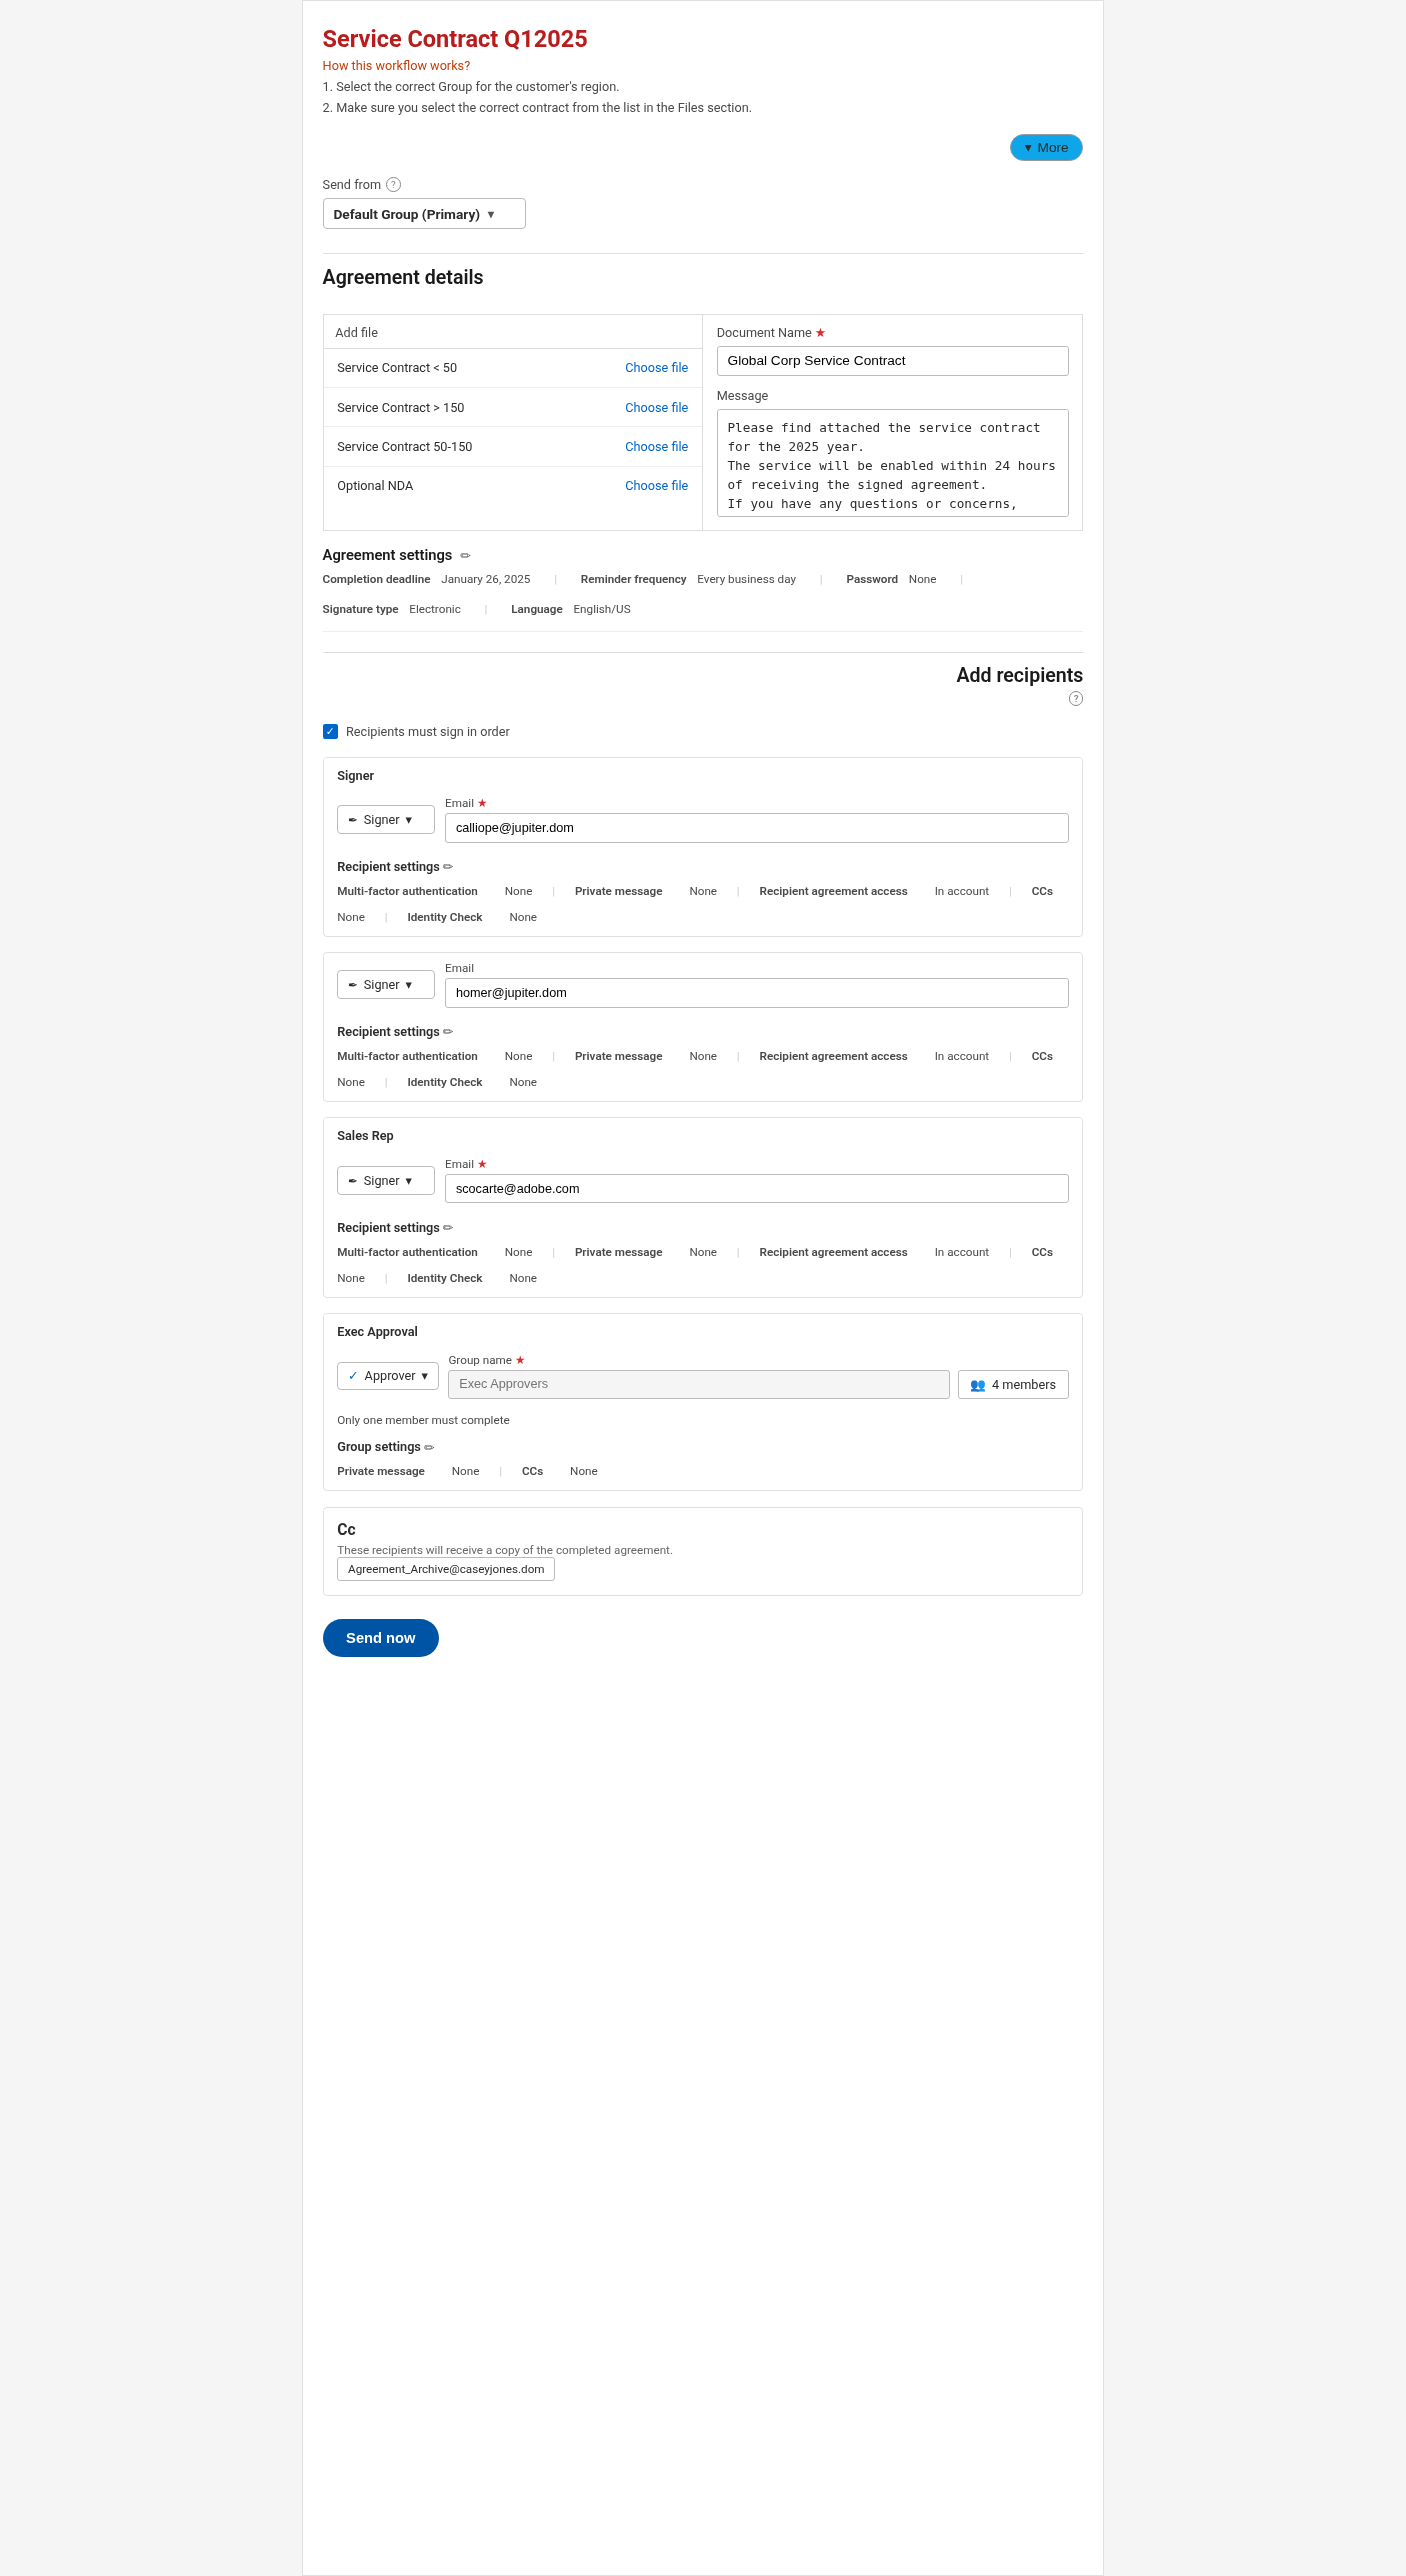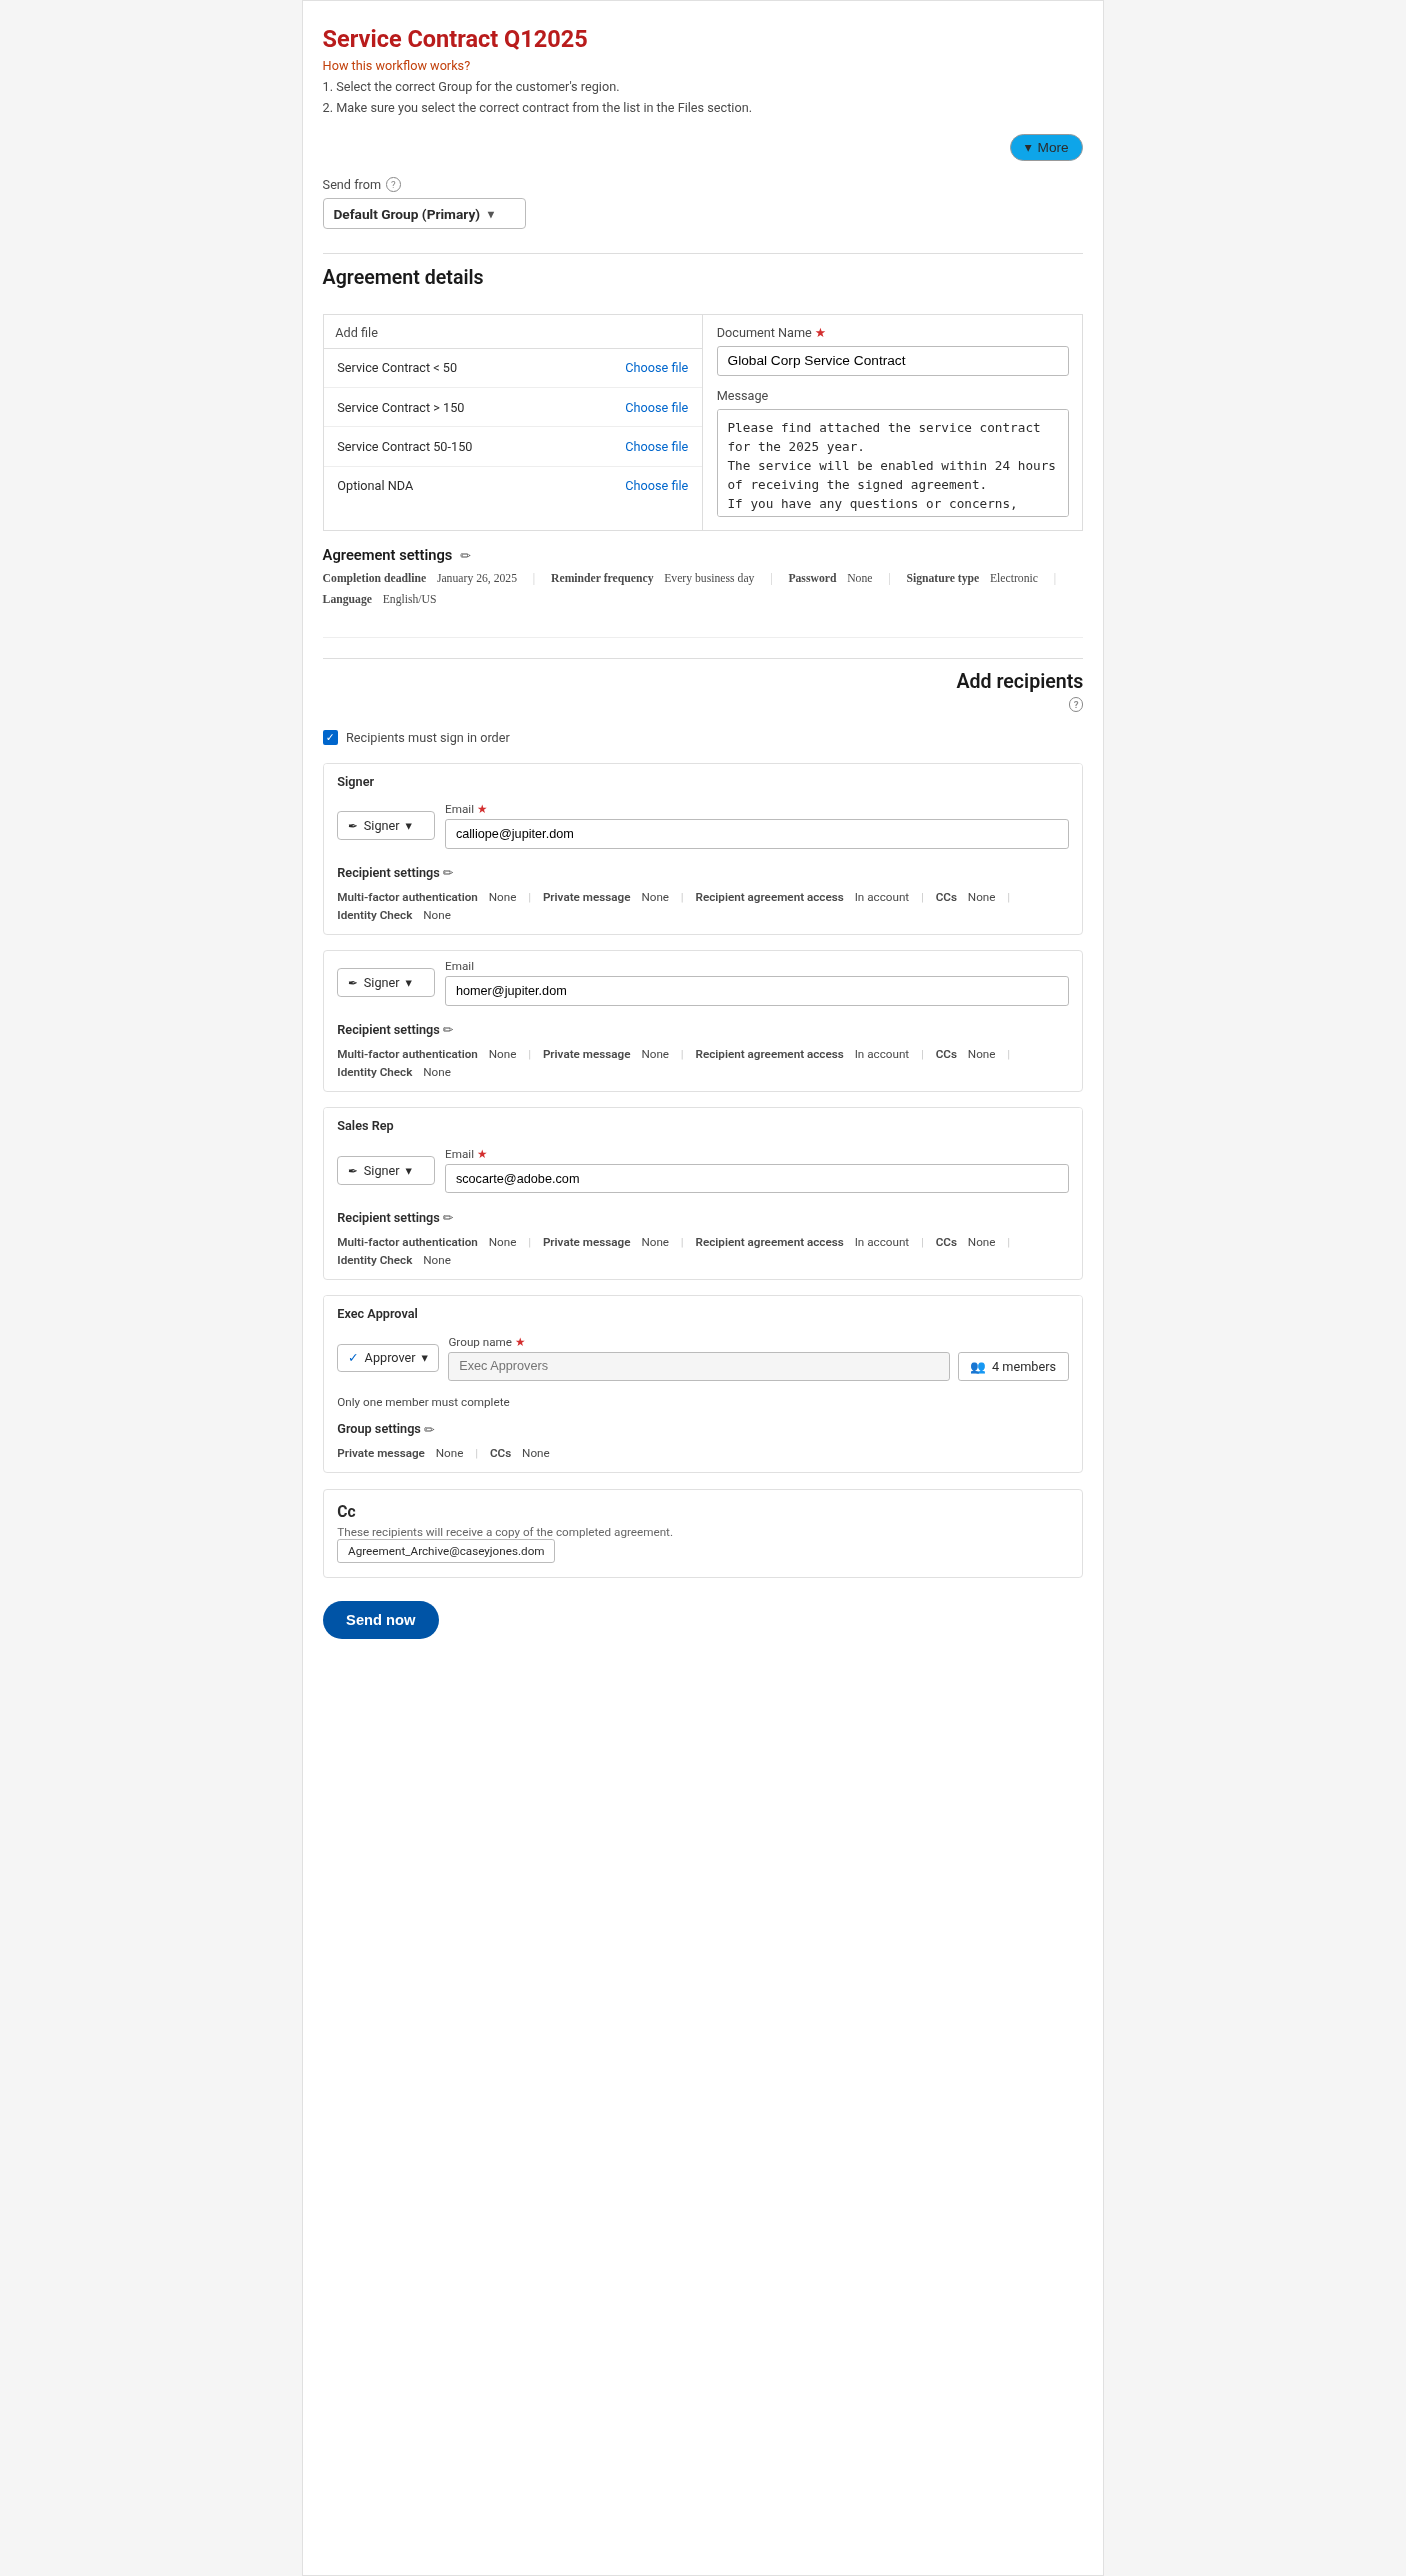--- a/index.html
+++ b/index.html
@@ -178,26 +178,25 @@
     .pencil-icon {
       cursor: pointer;
       color: #555;
       font-size: 13.7px;
     }
     .settings-details {
       font-size: 11.7px;
       color: #4a4a4a;
       display: flex;
       flex-wrap: wrap;
-      gap: 8px;
+      gap: 16px;
       align-items: center;
       margin-bottom: 19.6px;
       border-bottom: 1px solid #eee;
-      padding-bottom: 31px;
-      font-family: Liberation Serif, serif;
+      padding-bottom: 15px;
     }
     .setting-item {
       display: flex;
       align-items: center;
       gap: 3.9px;
     }
     .setting-label { font-weight: 600; font-size: 11.7px; }
     .setting-value { font-size: 11.7px; }
     .setting-sep {
       margin: 0 7.8px;
@@ -281,21 +280,21 @@
     .recipient-settings-label {
       font-size: 12.7px;
       font-weight: 600;
     }
     .recipient-details {
       font-size: 11.7px;
       color: #4a4a4a;
       display: flex;
       flex-wrap: wrap;
       align-items: center;
-      gap: 4px;
+      gap: 12px;
       padding: 3.9px 13.7px 11.7px 13.7px;
     }
     .group-name-input {
       flex: 1;
       border: 1px solid #bbb;
       border-radius: 2.9px;
       padding: 6.8px 9.8px;
       font-size: 12.7px;
       background: #f5f5f5;
       color: #999;

